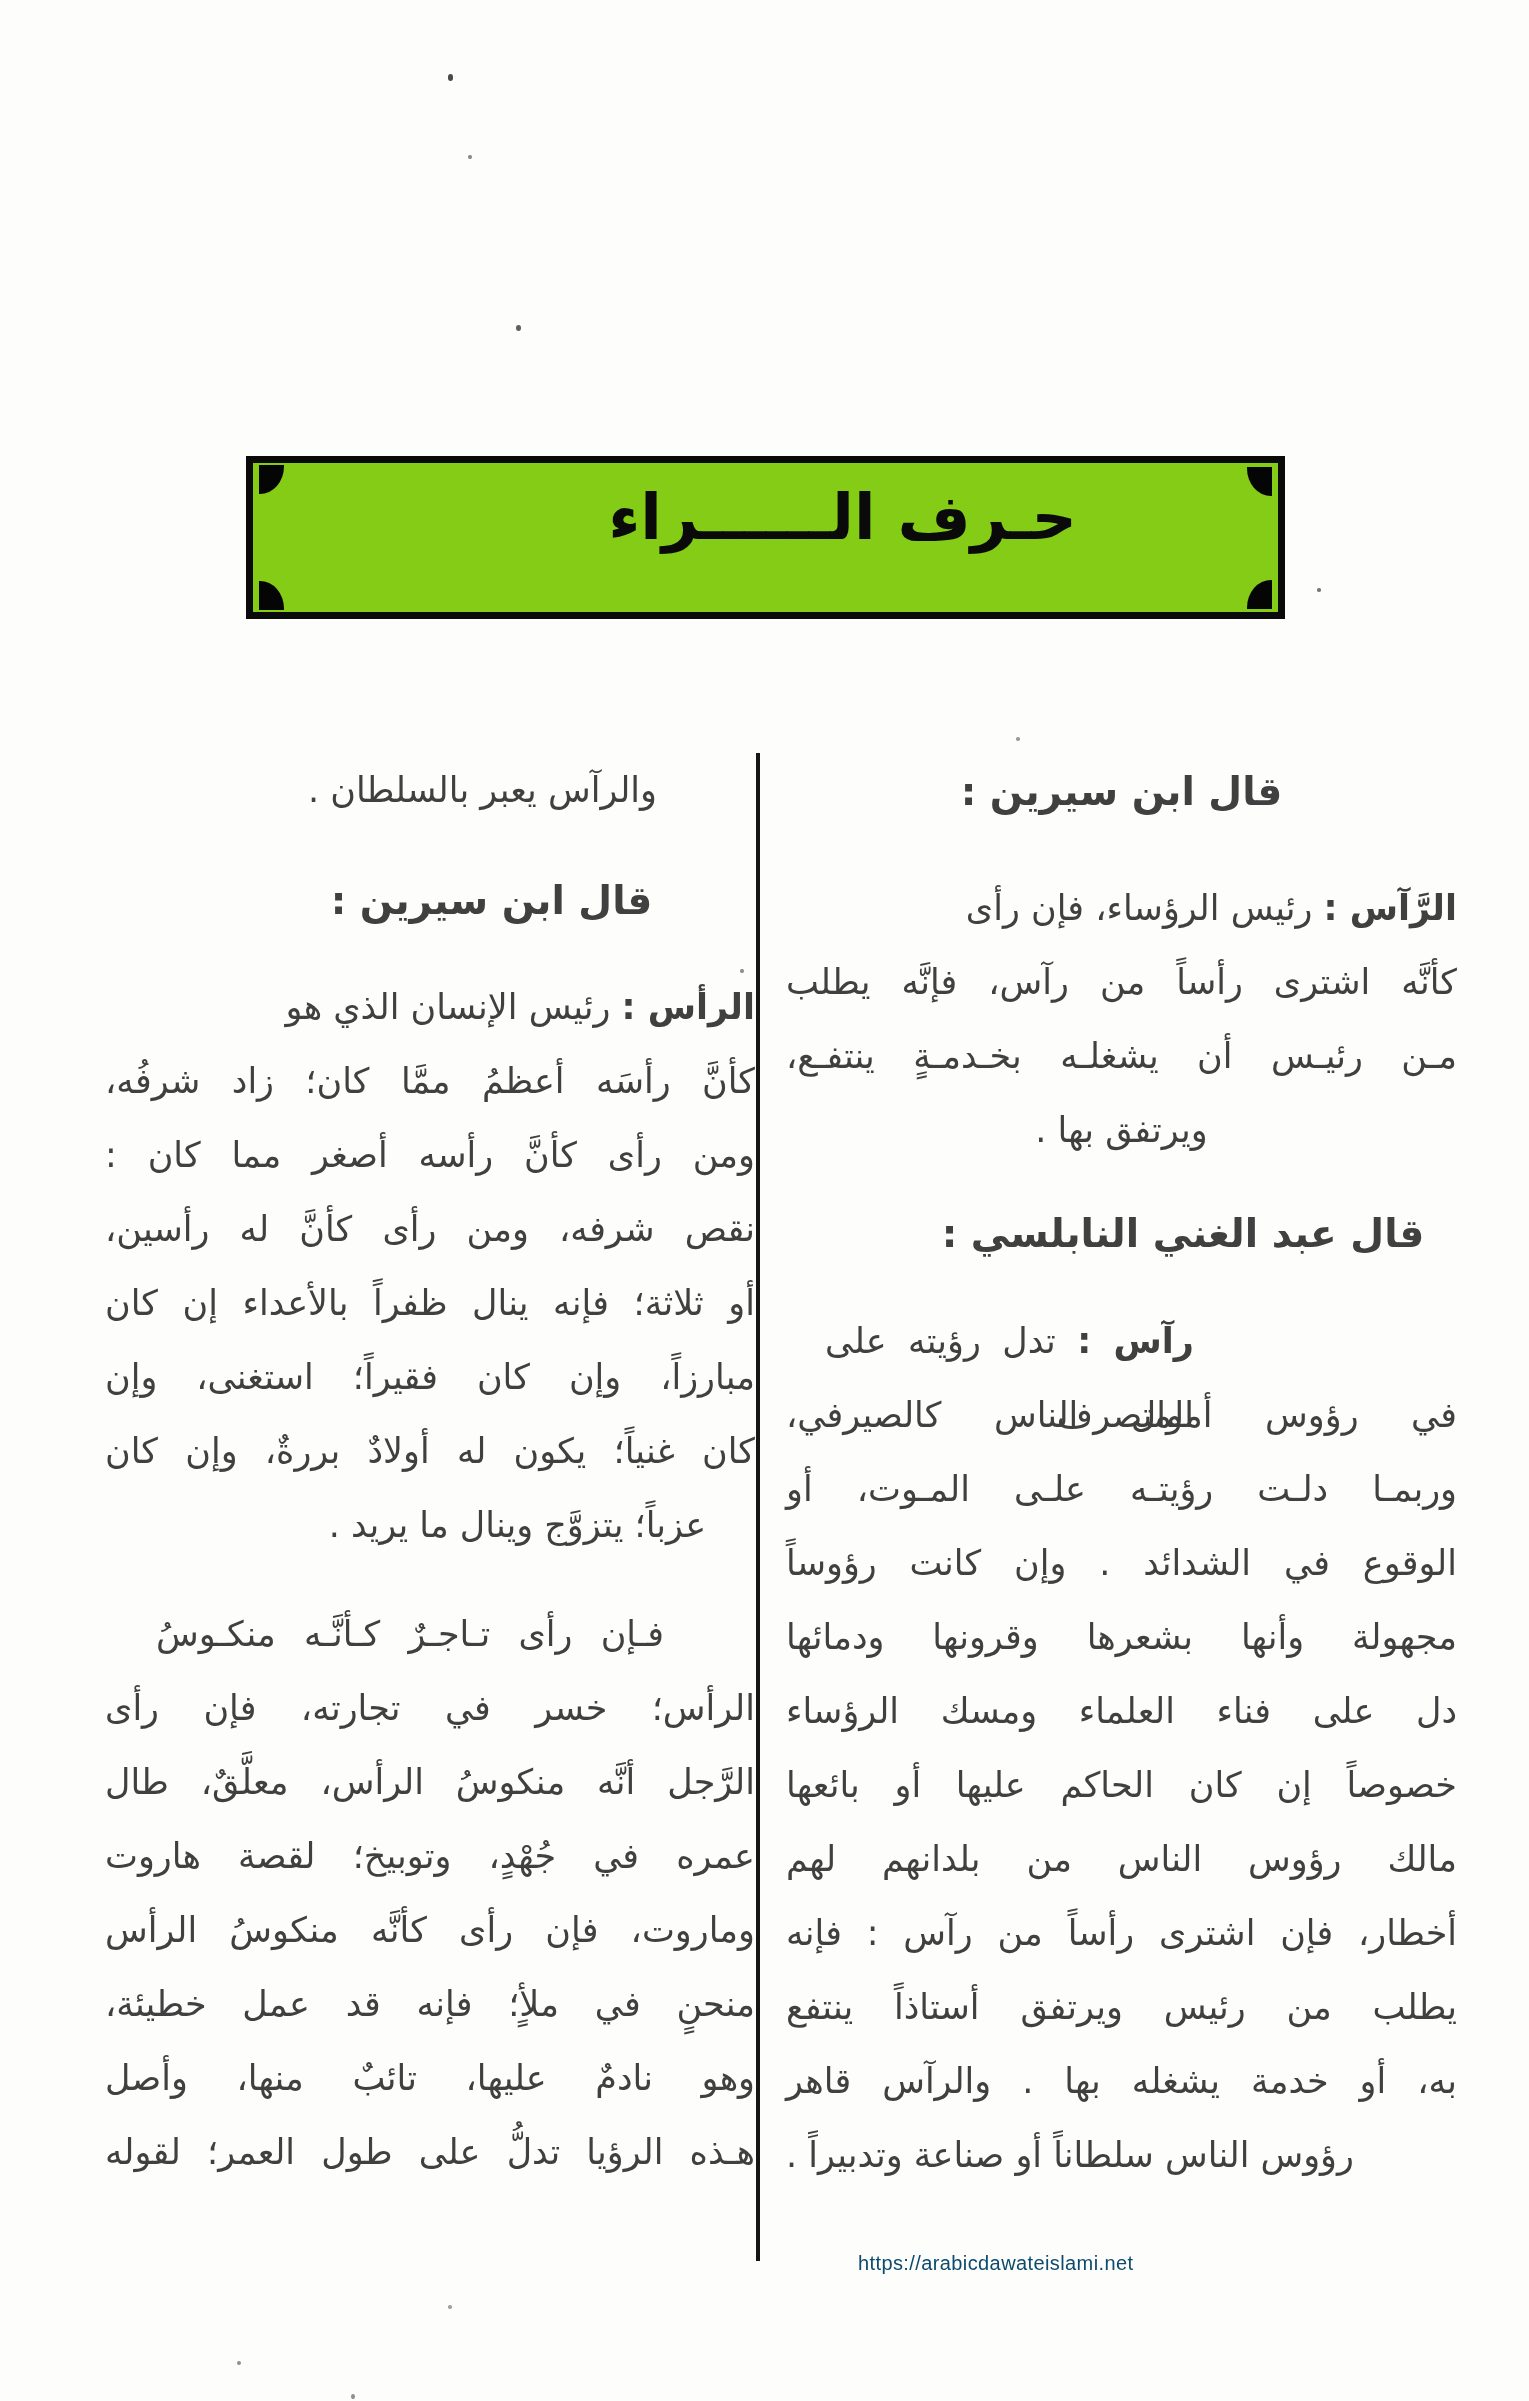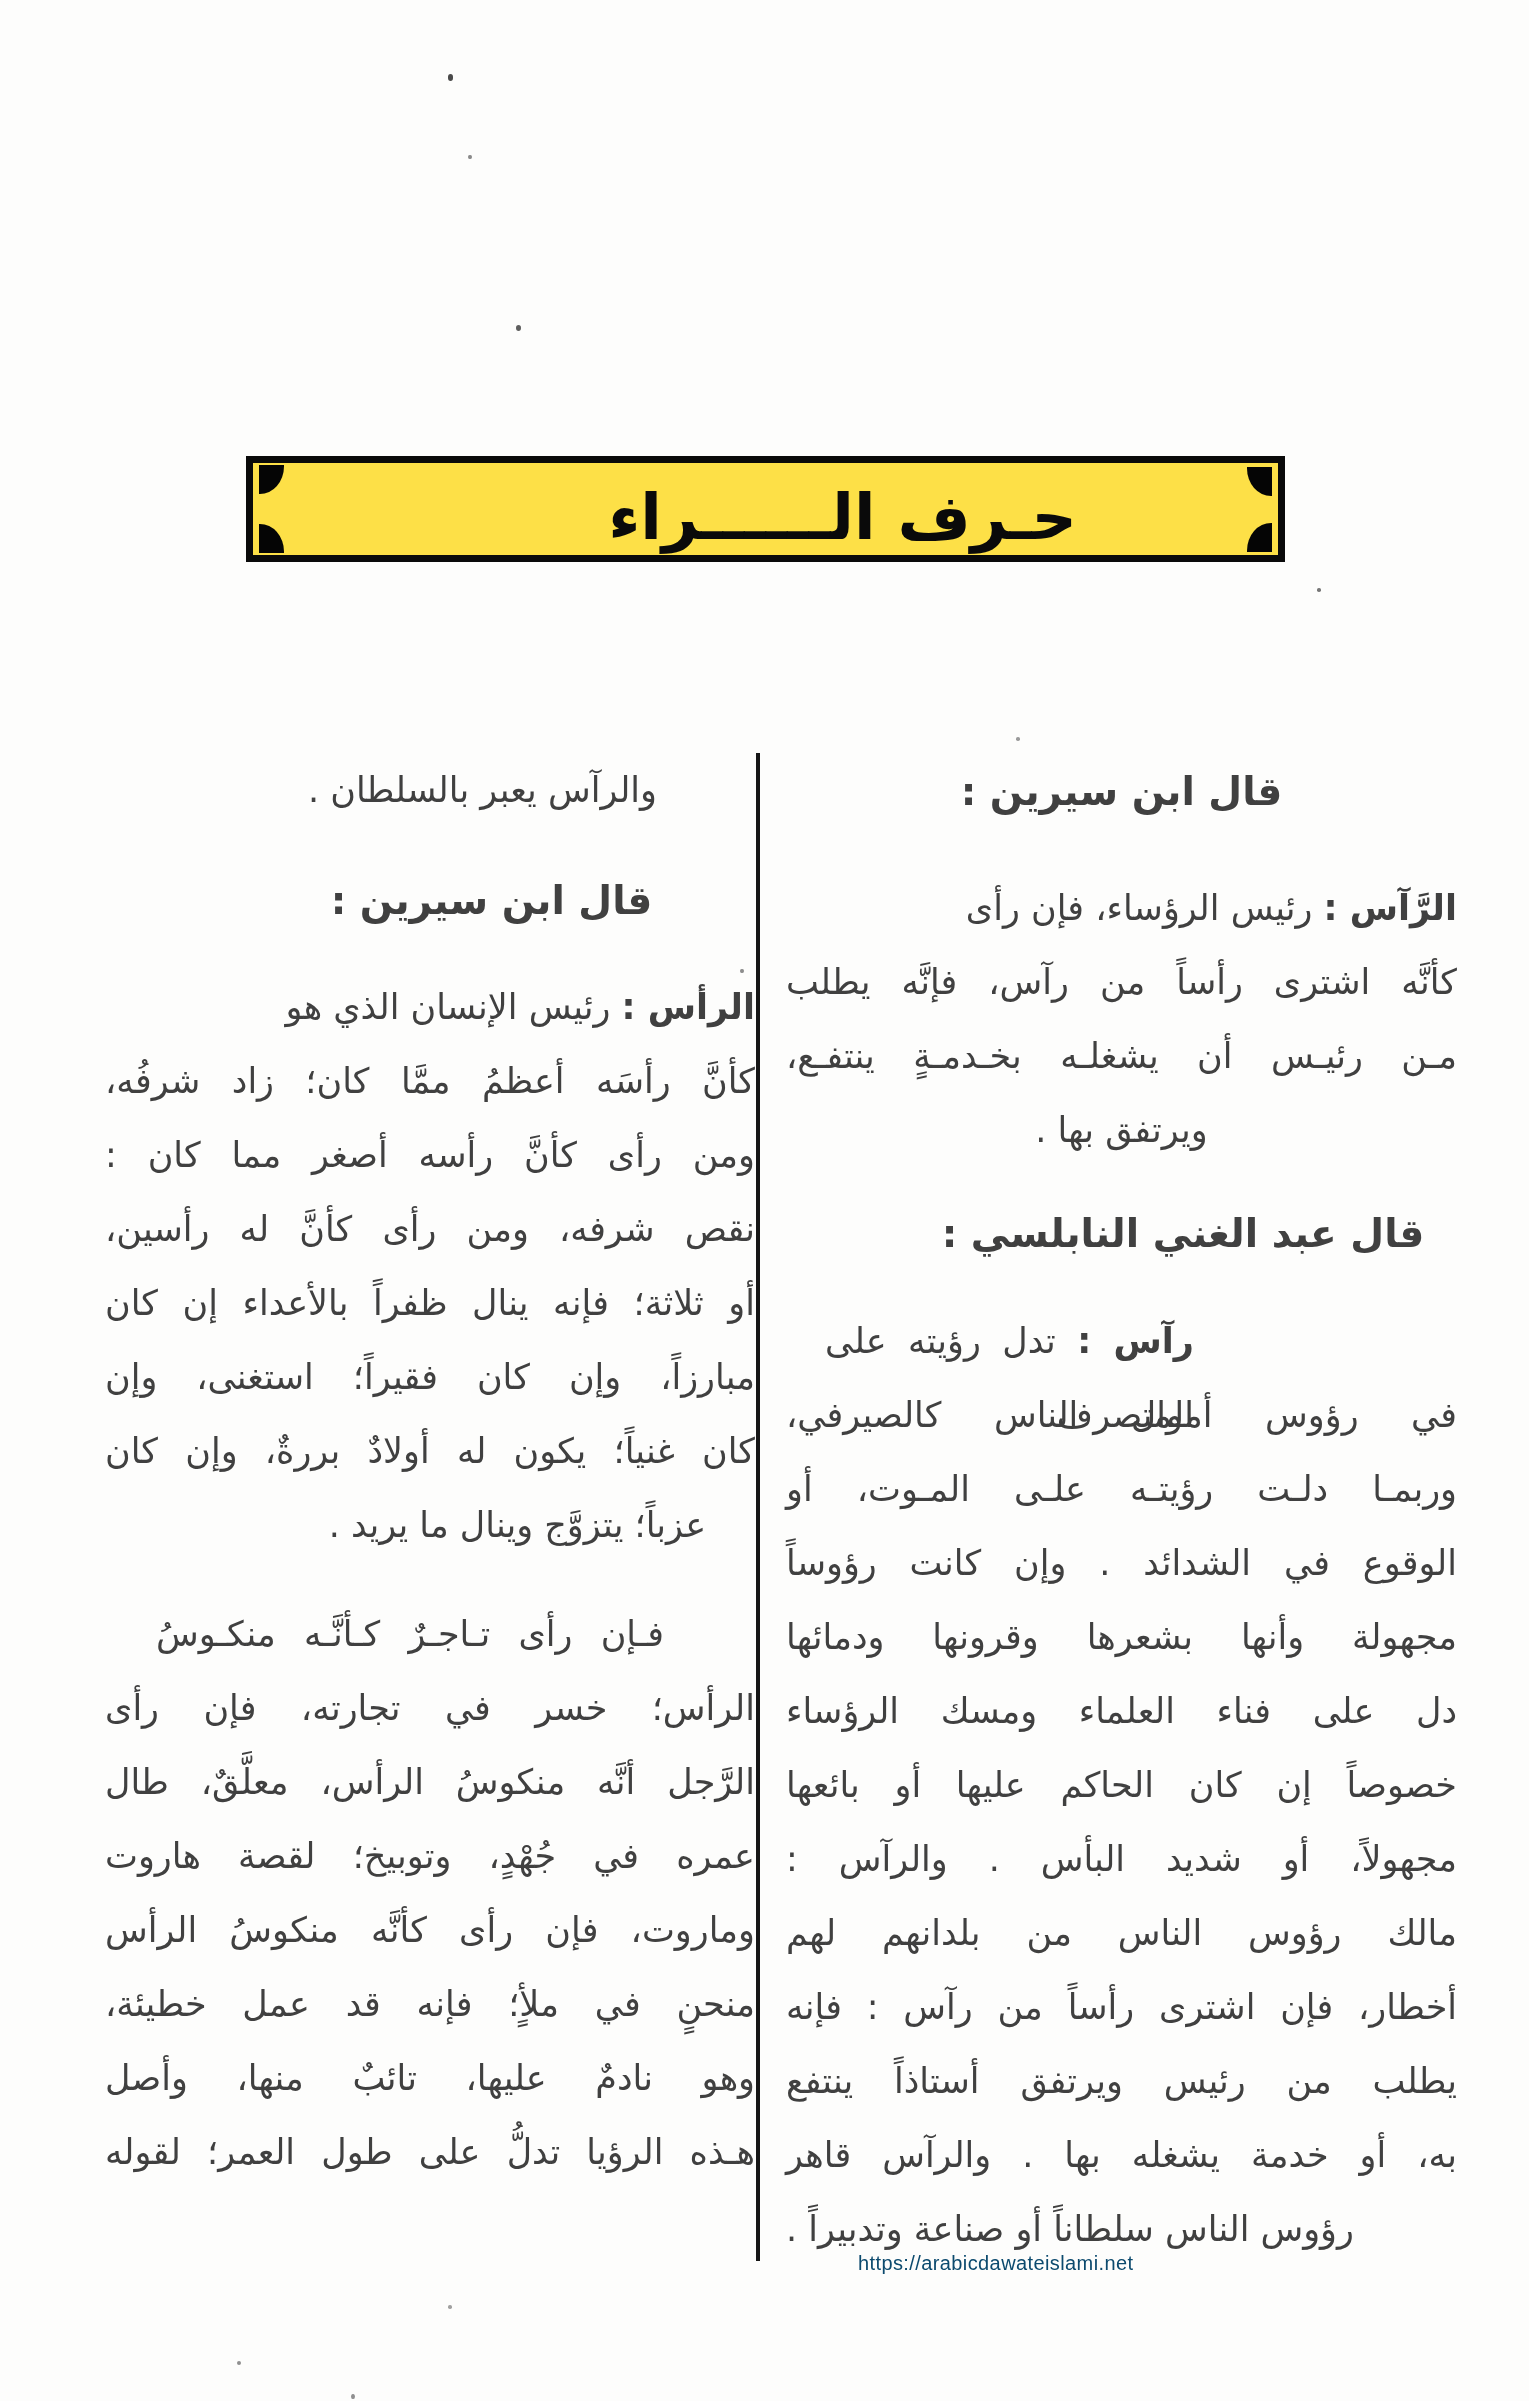--- a/index.html
+++ b/index.html
@@ -5,22 +5,22 @@
   html,body{margin:0;padding:0;}
   body{
     width:1529px;height:2401px;position:relative;
     background:#fdfdfc;
     font-family:"DejaVu Sans",sans-serif;
     color:#111;
     overflow:hidden;
   }
   
   .title-box{
-    position:absolute;left:246px;top:456px;width:1039px;height:106px;
-    border:7.9px solid #0a0a0a;box-sizing:border-box;background:#fde047;
+    position:absolute;left:246px;top:456px;width:1039px;height:163px;
+    border:7.9px solid #0a0a0a;box-sizing:border-box;background:#84cc16;
   }
   .title-text{
     position:relative;left:77px;width:100%;height:113px;line-height:110px;
     text-align:center;font-size:63px;font-weight:bold;color:#0a0a0a;
     direction:rtl;letter-spacing:0.9px;white-space:nowrap;
   }
   .corner{position:absolute;width:25.4px;height:29px;background:#050505;}
   .corner.lt{left:6.1px;top:1.8px;border-radius:0 0 95% 0;}
   .corner.lb{left:6.1px;bottom:1.8px;border-radius:0 95% 0 0;}
   .corner.rt{right:6.1px;top:3.5px;border-radius:0 0 0 95%;}
@@ -84,21 +84,20 @@
   <div class="heading h2">قال عبد الغني النابلسي :</div>
 
   <div class="para2">
     <div class="line jline indent-r2"><span class="lead">رآس :</span> <span>تدل رؤيته على المتصرف</span></div>
     <div class="line jline">في رؤوس أموال الناس كالصيرفي،</div>
     <div class="line jline">وربمـا دلـت رؤيتـه علـى المـوت، أو</div>
     <div class="line jline">الوقوع في الشدائد . وإن كانت رؤوساً</div>
     <div class="line jline">مجهولة وأنها بشعرها وقرونها ودمائها</div>
     <div class="line jline">دل على فناء العلماء ومسك الرؤساء</div>
     <div class="line jline">خصوصاً إن كان الحاكم عليها أو بائعها</div>
-    <div class="line jline">مجهولاً، أو شديد البأس . والرآس :</div>
     <div class="line jline">مالك رؤوس الناس من بلدانهم لهم</div>
     <div class="line jline">أخطار، فإن اشترى رأساً من رآس : فإنه</div>
     <div class="line jline">يطلب من رئيس ويرتفق أستاذاً ينتفع</div>
     <div class="line jline">به، أو خدمة يشغله بها . والرآس قاهر</div>
     <div class="line lline">رؤوس الناس سلطاناً أو صناعة وتدبيراً .</div>
   </div>
 </div>
 
 <div class="col col-left">
   <div class="line cline pullc-1">والرآس يعبر بالسلطان .</div>

